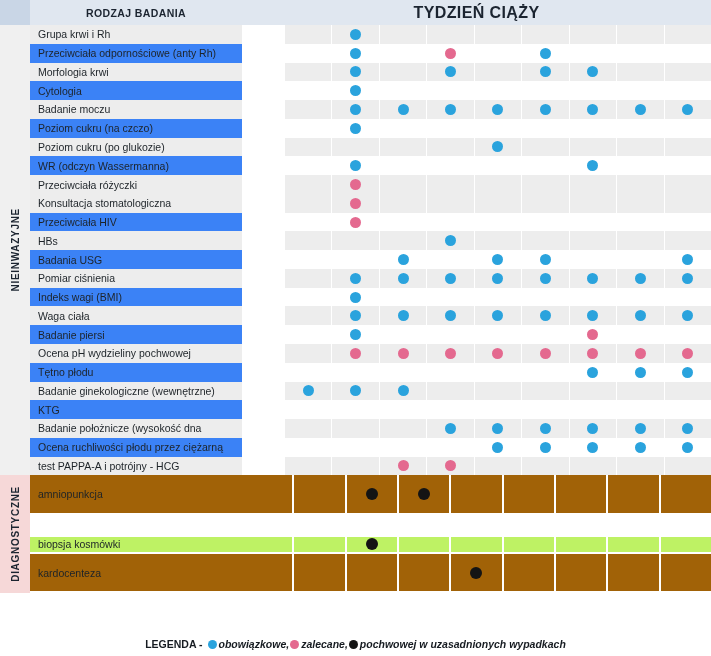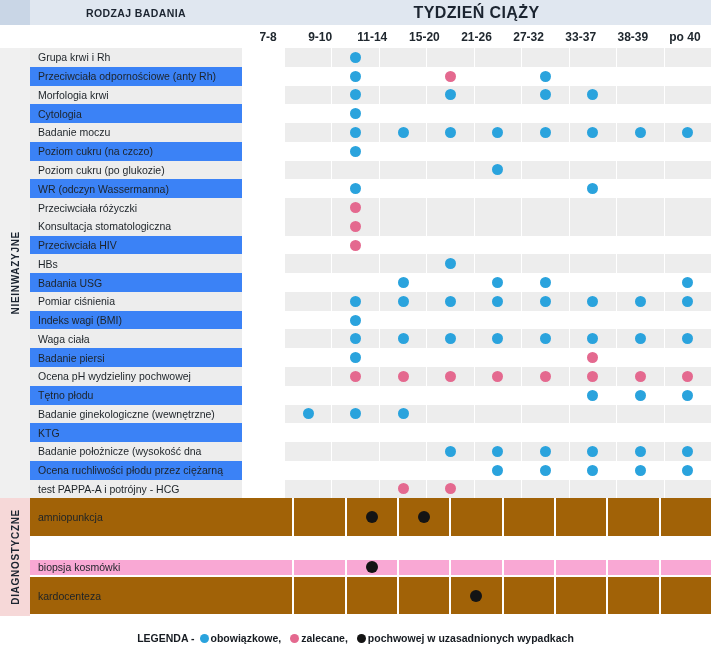--- a/index.html
+++ b/index.html
@@ -57,63 +57,48 @@
 
   
   .drow{display:flex;height:37.3px;border-bottom:2px solid #ffffff;}
   .drow .rlabel{width:212px;display:flex;align-items:center;padding-left:8px;box-sizing:border-box;
                 font-size:10.5px;color:#1d2328;}
   .drow .rcells{flex:1;display:flex;}
   .drow .cell{flex:1;display:flex;align-items:center;justify-content:center;
               border-right:2px solid #ffffff;box-sizing:border-box;}
   .drow .cell:last-child{border-right:none;}
   .drow.dalt .rlabel,.drow.dalt .cell{background:#a16207;}
-  .drow.dplain .rlabel,.drow.dplain .cell{background:#f9a8d4;margin-top:22px;}
+  .drow.dplain .rlabel,.drow.dplain .cell{background:#bef264;margin-top:22px;}
 
   .dot{width:11px;height:11px;border-radius:50%;display:block;}
   .dot.blue{background:#2aa3dd;}
   .dot.pink{background:#e4698f;}
   .dot.black{background:#141414;}
   .drow .dot{width:12px;height:12px;}
 
   
   .legend{
     position:absolute;left:0;right:0;top:626px;height:24px;
-    display:flex;align-items:center;justify-content:center;gap:5px;
+    display:flex;align-items:flex-end;justify-content:center;gap:5px;
     font-size:10.5px;font-weight:bold;color:#161b21;
   }
   .legend .lg-dot{width:9px;height:9px;border-radius:50%;display:inline-block;margin-right:2px;}
   .legend .lg-item{display:flex;align-items:center;}
 </style>
 </head>
 <body>
 
 <div id="app">
 
   <div class="hdr">
     <div class="hdr-corner"></div>
     <div class="hdr-type">RODZAJ BADANIA</div>
     <div class="hdr-weeks">TYDZIEŃ CIĄŻY</div>
   </div>
 
-  <div class="subhdr">
-    <div class="sub-corner"></div>
-    <div class="sub-label"></div>
-    <div class="sub-cols" id="week-cols">
-        <div class="sub-col">7-8</div>
-        <div class="sub-col">9-10</div>
-        <div class="sub-col">11-14</div>
-        <div class="sub-col">15-20</div>
-        <div class="sub-col">21-26</div>
-        <div class="sub-col">27-32</div>
-        <div class="sub-col">33-37</div>
-        <div class="sub-col">38-39</div>
-        <div class="sub-col">po 40</div>
-      </div>
-  </div>
 
   <div class="body-wrap">
     <div class="sect-tab noninv">
       <span>NIEINWAZYJNE</span>
     </div>
     <div class="rows" id="noninv-rows">
         <div class="row alt">
           <div class="rlabel">Grupa krwi i Rh</div>
           <div class="rcells">
             <div class="cell"></div>
@@ -655,21 +640,21 @@
             <div class="cell"></div>
             <div class="cell"></div>
             <div class="cell"></div>
           </div>
         </div>
       </div>
   </div>
 
   <div class="legend">
     <span>LEGENDA -</span>
-    <span id="legend-items" style="display:flex;align-items:center;gap:9px;">
+    <span id="legend-items" style="display:flex;align-items:center;gap:1px;font-style:italic;">
         <span class="lg-item">
           <span class="lg-dot" style="background: rgb(42, 163, 221);"></span>
           <span>obowiązkowe,</span>
         </span>
         <span class="lg-item">
           <span class="lg-dot" style="background: rgb(228, 105, 143);"></span>
           <span>zalecane,</span>
         </span>
         <span class="lg-item">
           <span class="lg-dot" style="background: rgb(20, 20, 20);"></span>

